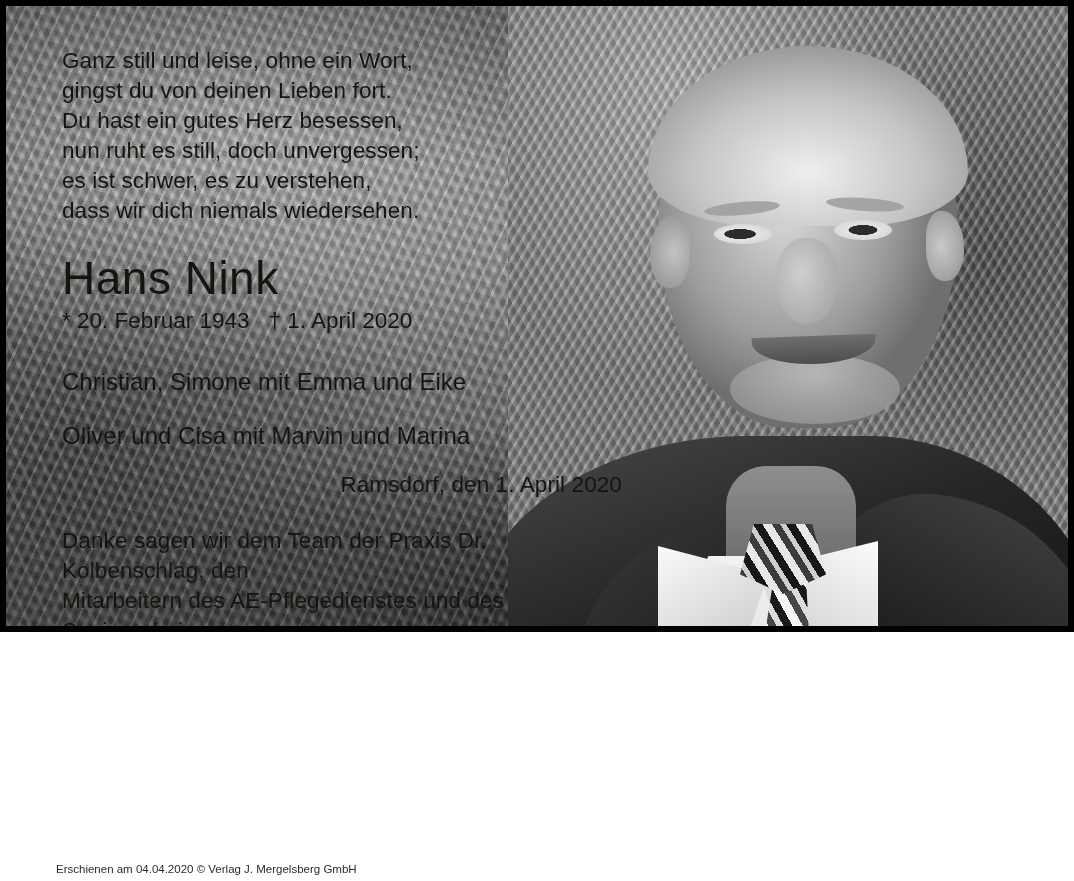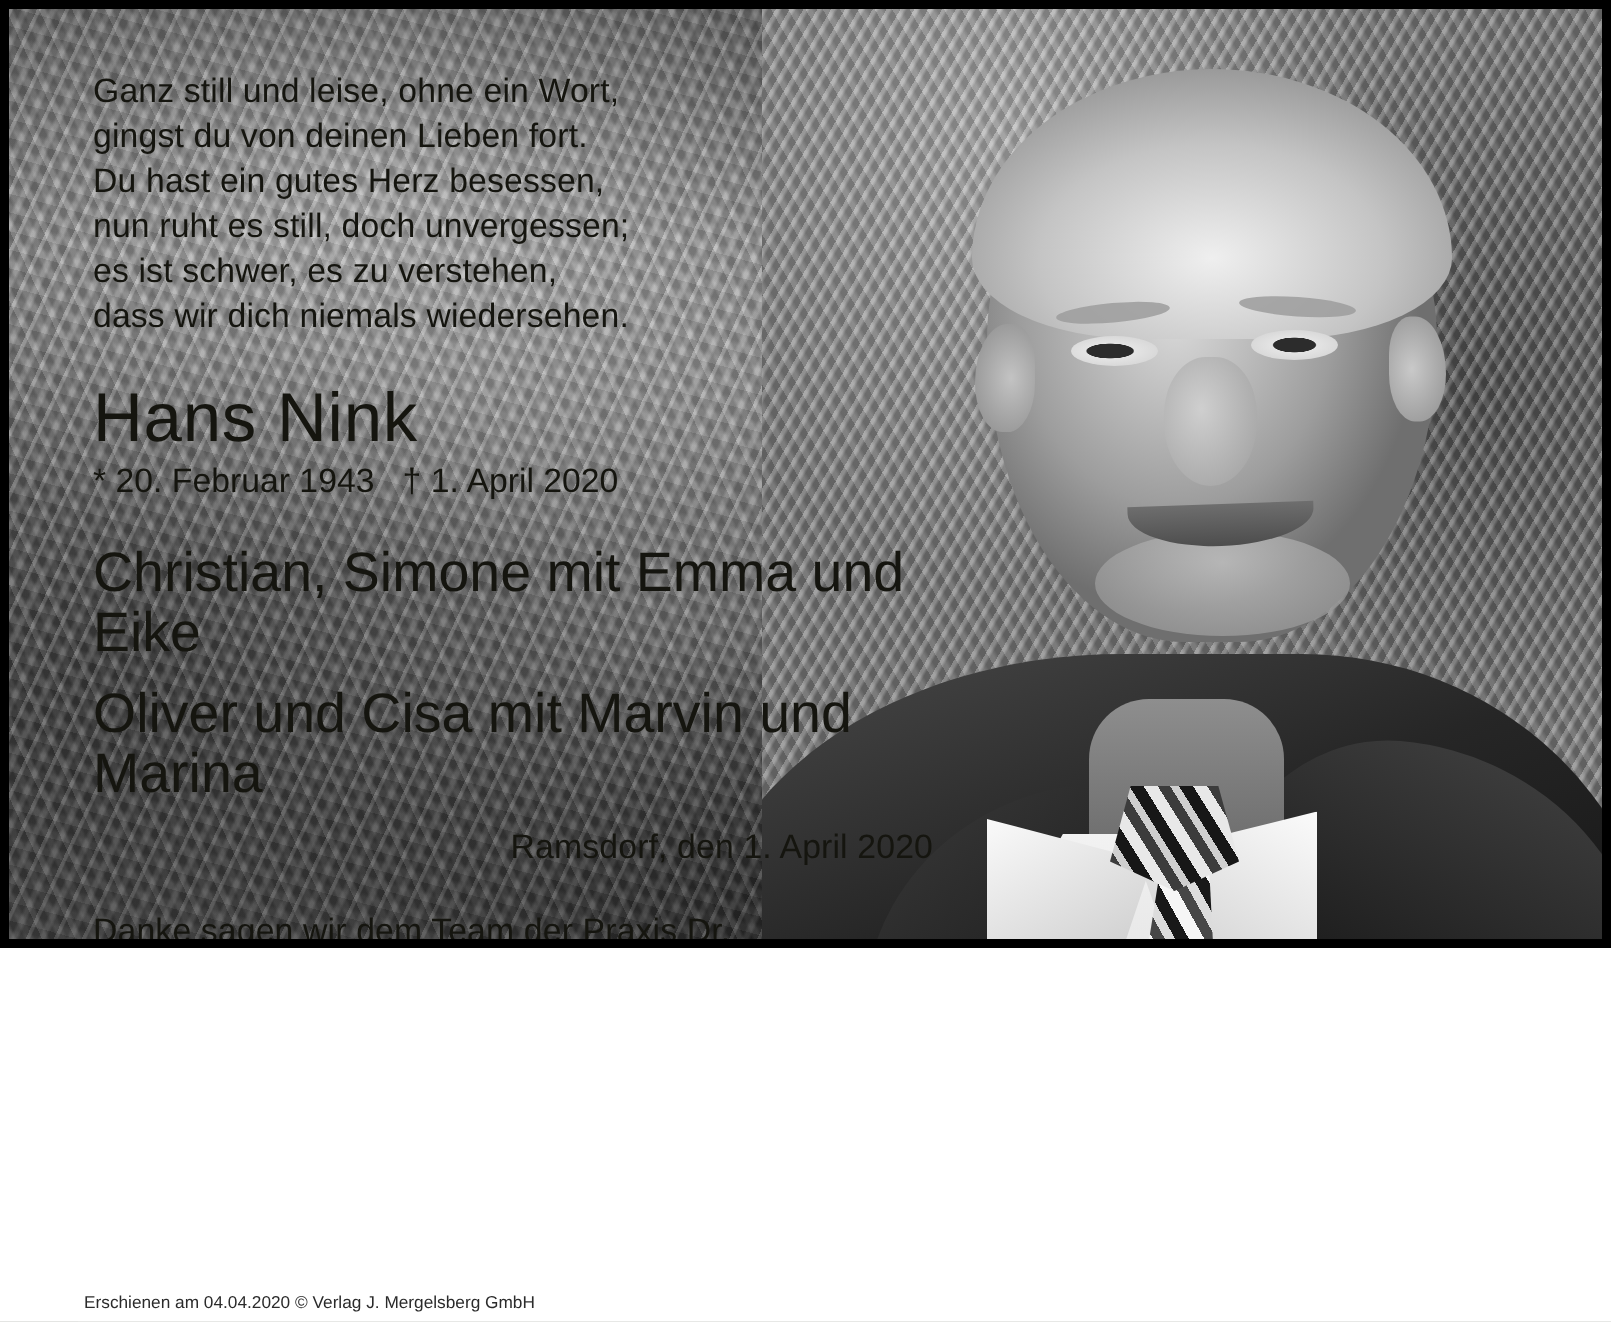--- a/index.html
+++ b/index.html
@@ -226,21 +226,21 @@
     margin-bottom: 2px;
   }
   .dates {
     font-size: 22.5px;
     line-height: 30px;
     margin-bottom: 26px;
     white-space: pre;
   }
   .farewell { margin-bottom: 26px; }
   .survivor {
-    font-size: 37px;
+    font-size: 24px;
     line-height: 40px;
     margin-bottom: 14px;
   }
   .survivors { margin-bottom: 10px; }
   .place-line { margin-bottom: 26px; text-align: right; }
   .note-burial { margin-bottom: 26px; }
   .note-thanks { margin-bottom: 0; }
 
   
   .footer {

